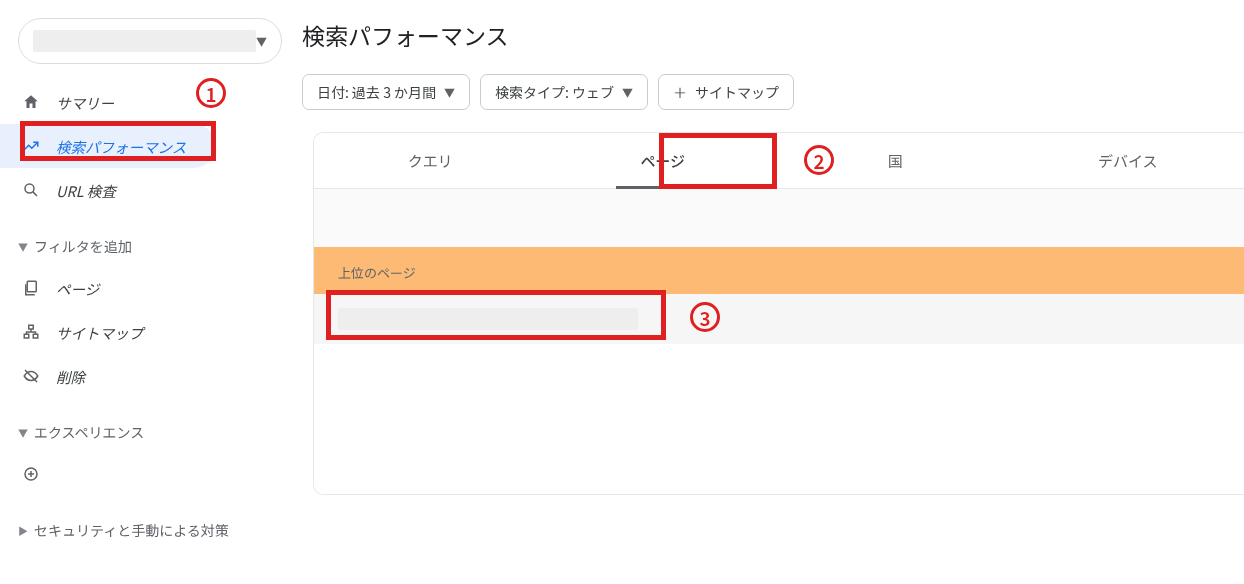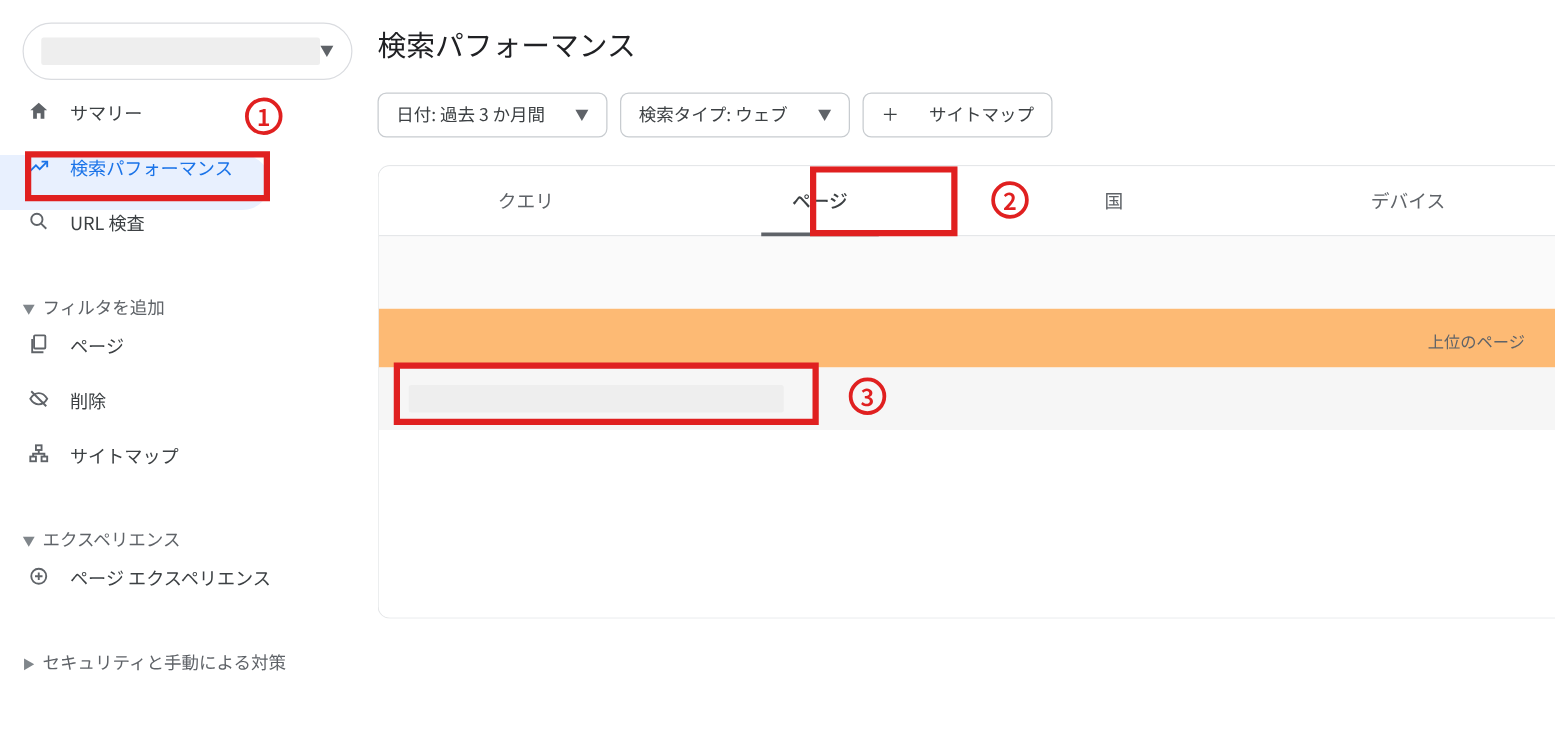--- a/index.html
+++ b/index.html
@@ -31,26 +31,27 @@
   }
   .property-select .label-box {
     flex: 1;
     height: 22px;
     background: #eee;
     border-radius: 2px;
   }
   .property-select .caret { color: #5f6368; font-size: 11px; }
   .nav-item {
     display: flex;
-    align-items: flex-start;
+    align-items: center;
     height: 44px;
     padding: 0 0 0 22px;
     border-radius: 0 24px 24px 0;
     cursor: pointer;
     color: #3c4043;
+    font-style: italic;
   }
   .nav-item .icon { width: 34px; display: flex; align-items: center; }
   .nav-item .label { font-size: 14.5px; }
   .nav-item.active { background: #e8f0fe; color: #1a73e8; }
   .nav-item.active .icon { color: #1a73e8; }
   .nav-section {
     display: flex;
     align-items: center;
     height: 40px;
     padding-left: 18px;
@@ -78,30 +79,29 @@
     display: inline-flex;
     align-items: center;
     height: 36px;
     padding: 0 14px;
     border: 1px solid #c8ccd0;
     border-radius: 7px;
     background: #fff;
     color: #3c4043;
     font-size: 14px;
     cursor: pointer;
-    gap: 24px;
+    gap: 8px;
   }
   .chip .caret { font-size: 11px; color: #5f6368; }
   .card {
-    margin-left: 2px;
+    margin-left: 13px;
     border: 1px solid #e5e7e9;
     border-radius: 10px 0 0 10px;
     border-right: none;
     overflow: hidden;
-    text-align: right;
   }
   .tabbar {
     display: flex;
     height: 56px;
     align-items: stretch;
     border-bottom: 1px solid #e5e7e9;
     background: #fff;
   }
   .tab {
     flex: 1;
@@ -229,52 +229,51 @@
         <svg width="18" height="18" viewBox="0 0 24 24" fill="none" stroke="#5f6368" stroke-width="2">
             <rect x="7" y="3" width="12" height="14" rx="1"></rect>
             <path d="M5 7v14h12"></path>
           </svg>
       </span>
       <span class="label">ページ</span>
     </div>
     <div class="nav-item">
       <span class="icon">
         <svg width="18" height="18" viewBox="0 0 24 24" fill="none" stroke="#5f6368" stroke-width="2">
-            <path d="M3 12s3.5-6 9-6 9 6 9 6-3.5 6-9 6-9-6-9-6z"></path>
-            <line x1="4" y1="4" x2="20" y2="20"></line>
-          </svg>
-      </span>
-      <span class="label">削除</span>
-    </div>
-    <div class="nav-item">
-      <span class="icon">
-        <svg width="18" height="18" viewBox="0 0 24 24" fill="none" stroke="#5f6368" stroke-width="2">
             <rect x="9" y="3" width="6" height="5"></rect>
             <rect x="3" y="15" width="6" height="5"></rect>
             <rect x="15" y="15" width="6" height="5"></rect>
             <path d="M12 8v4M12 12H6v3M12 12h6v3"></path>
           </svg>
       </span>
       <span class="label">サイトマップ</span>
     </div>
+    <div class="nav-item">
+      <span class="icon">
+        <svg width="18" height="18" viewBox="0 0 24 24" fill="none" stroke="#5f6368" stroke-width="2">
+            <path d="M3 12s3.5-6 9-6 9 6 9 6-3.5 6-9 6-9-6-9-6z"></path>
+            <line x1="4" y1="4" x2="20" y2="20"></line>
+          </svg>
+      </span>
+      <span class="label">削除</span>
+    </div>
 
     <div class="nav-section">
       <span class="chev">▼</span>
       <span>エクスペリエンス</span>
     </div>
 
     <div class="nav-item">
       <span class="icon">
         <svg width="18" height="18" viewBox="0 0 24 24" fill="none" stroke="#5f6368" stroke-width="2">
             <circle cx="12" cy="12" r="8"></circle>
             <line x1="12" y1="8" x2="12" y2="16"></line>
             <line x1="8" y1="12" x2="16" y2="12"></line>
           </svg>
       </span>
-      <span class="label">ページ エクスペリエンス</span>
     </div>
 
     <div class="nav-section">
       <span class="chev">▶</span>
       <span>セキュリティと手動による対策</span>
     </div>
 
   </div>
 
   <div class="main">

